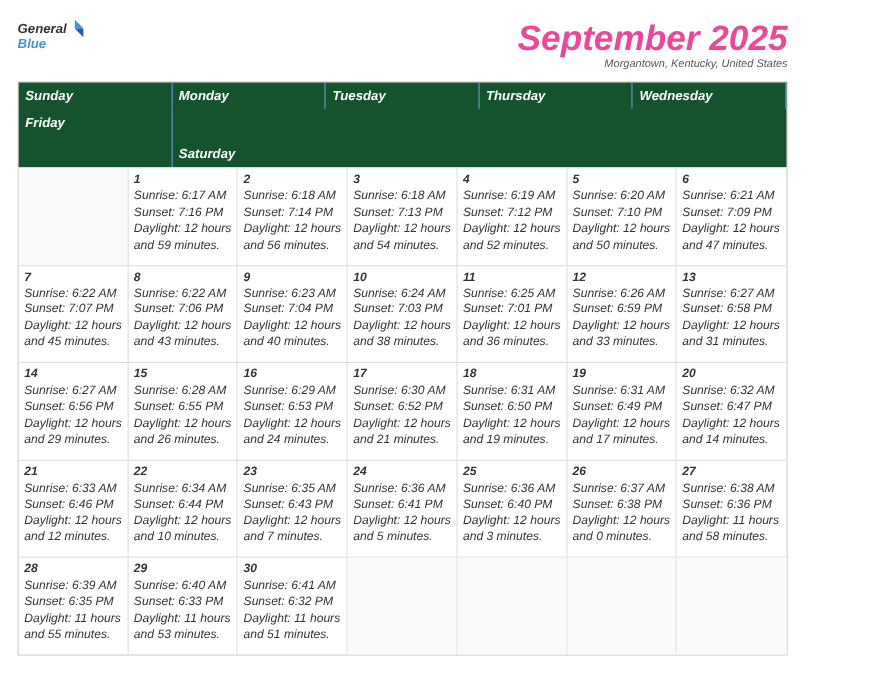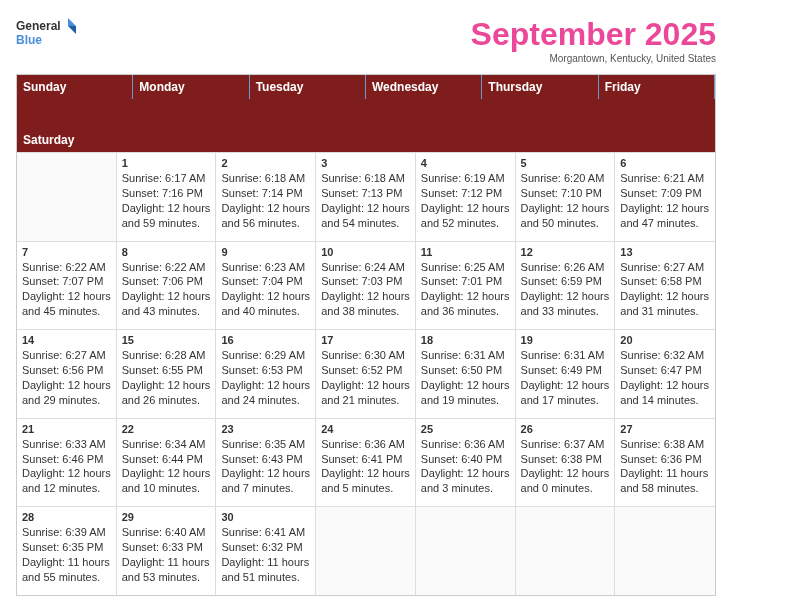--- a/index.html
+++ b/index.html
@@ -9,20 +9,21 @@
       background: #fff;
       font-family: Arial, sans-serif;
       overflow: hidden;
     }
     .page {
       width: 732px;
       height: 612px;
       padding: 16px;
       display: flex;
       flex-direction: column;
+      font-style: italic;
     }
     .header {
       display: flex;
       justify-content: space-between;
       align-items: flex-start;
       margin-bottom: 10px;
     }
     .logo {
       display: flex;
       align-items: center;
@@ -42,22 +43,22 @@
       font-weight: normal;
     }
     .calendar {
       flex: 1;
       display: flex;
       flex-direction: column;
       border: 1px solid #ccc;
     }
     .cal-header {
       display: grid;
-      grid-template-columns: repeat(6, 1fr);
-      background: #7f1d1d;
+      grid-template-columns: repeat(5, 1fr);
+      background: #14532d;
     }
     .cal-header-cell {
       color: #fff;
       font-size: 12px;
       font-weight: bold;
       padding: 5px 6px;
       text-align: left;
       border-right: 1px solid #6a9ad4;
     }
     .cal-header-cell:last-child { border-right: none; margin-top: 29px; }
@@ -113,22 +114,22 @@
       <div class="title-month">September 2025</div>
       <div class="title-location">Morgantown, Kentucky, United States</div>
     </div>
   </div>
 
   <div class="calendar">
     <div class="cal-header">
       <div class="cal-header-cell">Sunday</div>
       <div class="cal-header-cell">Monday</div>
       <div class="cal-header-cell">Tuesday</div>
+      <div class="cal-header-cell">Thursday</div>
       <div class="cal-header-cell">Wednesday</div>
-      <div class="cal-header-cell">Thursday</div>
       <div class="cal-header-cell">Friday</div>
       <div class="cal-header-cell">Saturday</div>
     </div>
     <div class="cal-body" id="cal-body">
     <div class="cal-row">
           <div class="cal-cell empty"></div>
           <div class="cal-cell">
             <span class="day-number">1</span>
             <p>Sunrise: 6:17 AM<br>Sunset: 7:16 PM<br>Daylight: 12 hours and 59 minutes.</p>
           </div>

